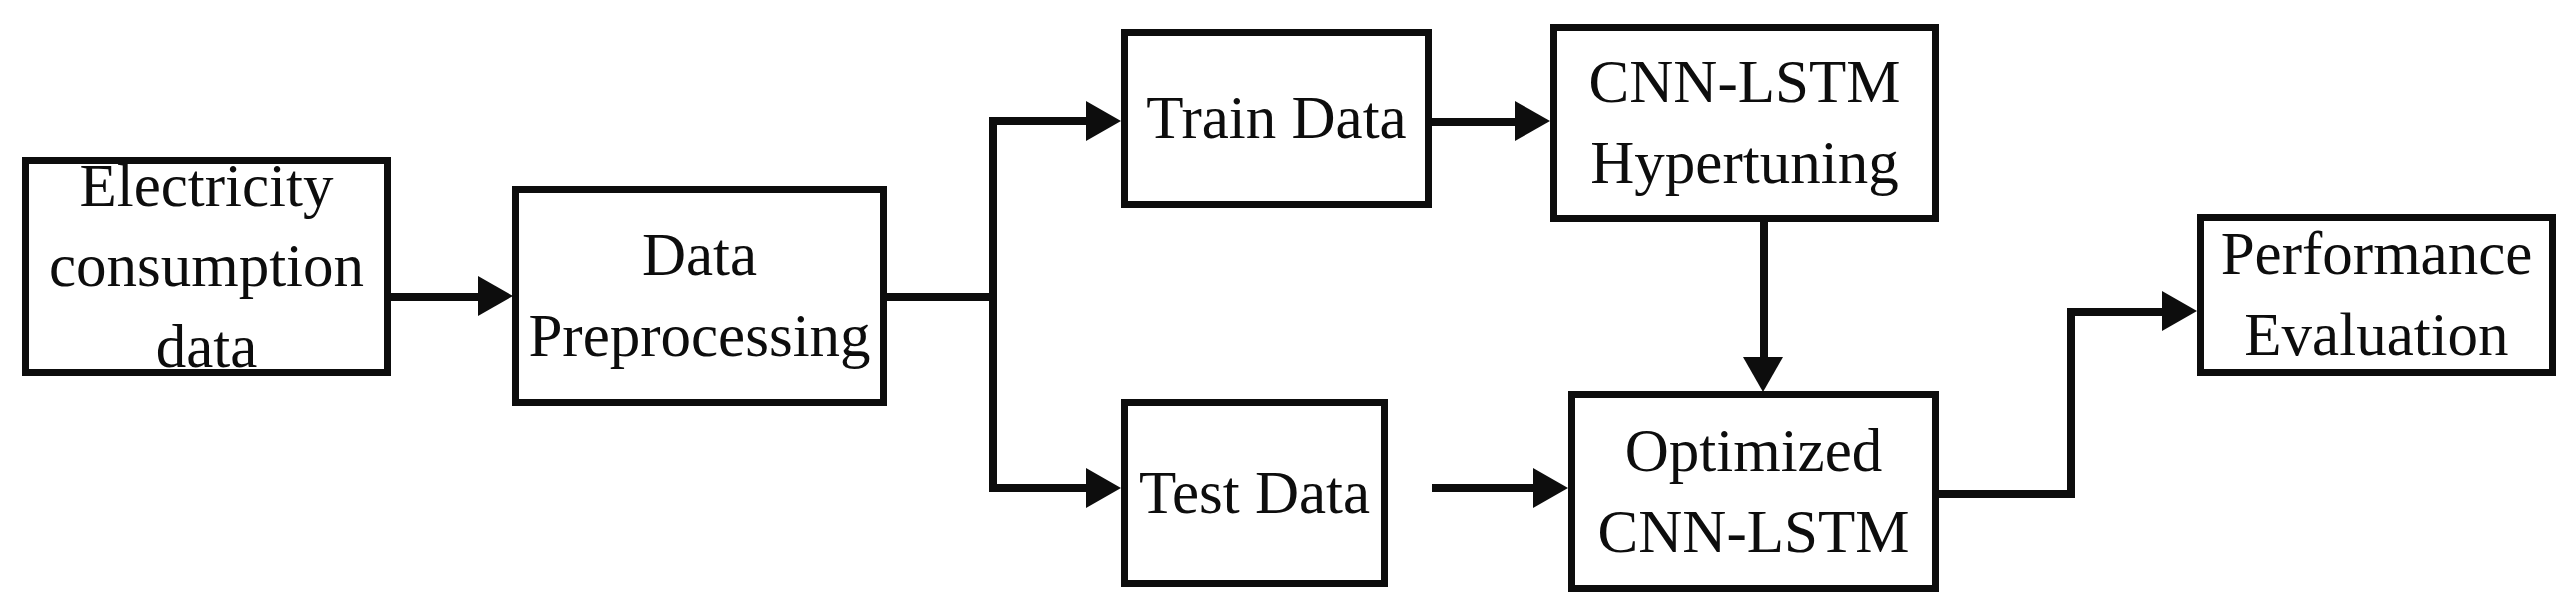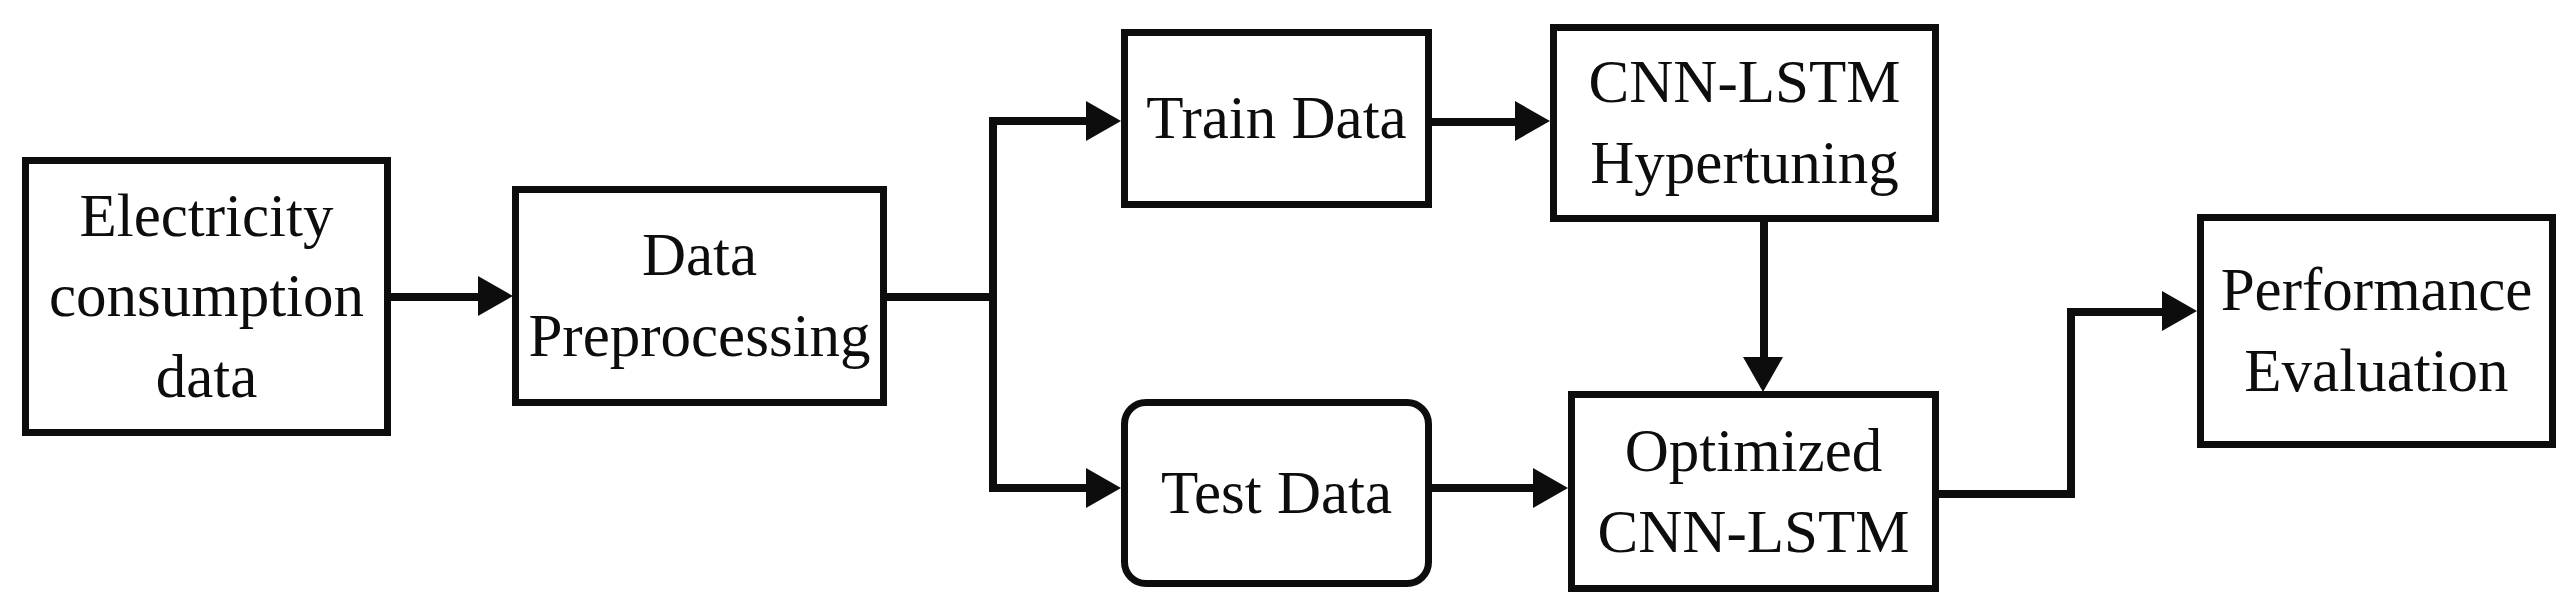--- a/index.html
+++ b/index.html
@@ -23,27 +23,27 @@
     color: #0d0d0d;
     display: flex;
     align-items: center;
     justify-content: center;
     text-align: center;
     white-space: pre-line;
     font-size: 61px;
     line-height: 1.32;
   }
   
-  #node-electricity   { left:   22px; top: 157px; width: 369px; height: 279px; }
+  #node-electricity   { left:   22px; top: 157px; width: 369px; height: 219px; }
   #node-preprocessing { left:  512px; top: 186px; width: 375px; height: 220px; }
   #node-train         { left: 1121px; top:  29px; width: 311px; height: 179px; }
   #node-hypertuning   { left: 1550px; top:  24px; width: 389px; height: 198px; }
-  #node-test          { left: 1121px; top: 399px; width: 311px; height: 188px; border-radius: 25px; }
+  #node-test          { left: 1121px; top: 399px; width: 267px; height: 188px; }
   #node-optimized     { left: 1568px; top: 391px; width: 371px; height: 201px; }
-  #node-performance   { left: 2197px; top: 214px; width: 359px; height: 234px; }
+  #node-performance   { left: 2197px; top: 214px; width: 359px; height: 162px; }
 
   .h-line, .v-line {
     position: absolute;
     background: #0d0d0d;
   }
   .h-line { height: 7.6px; }
   .v-line { width: 7.6px; }
 
   .arrow-right {
     position: absolute;

